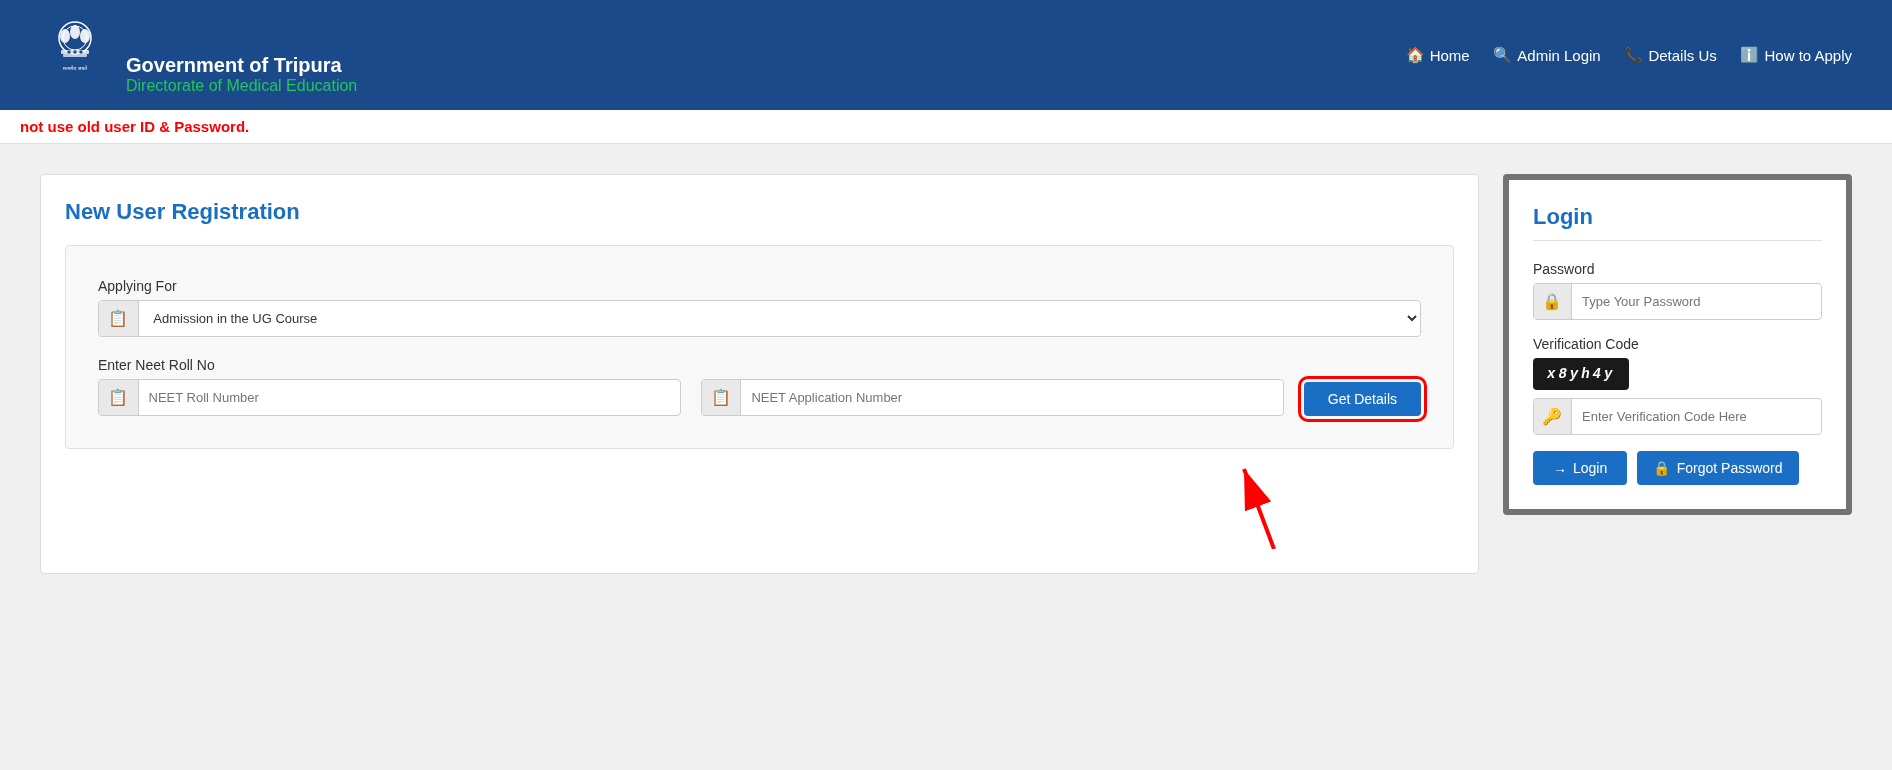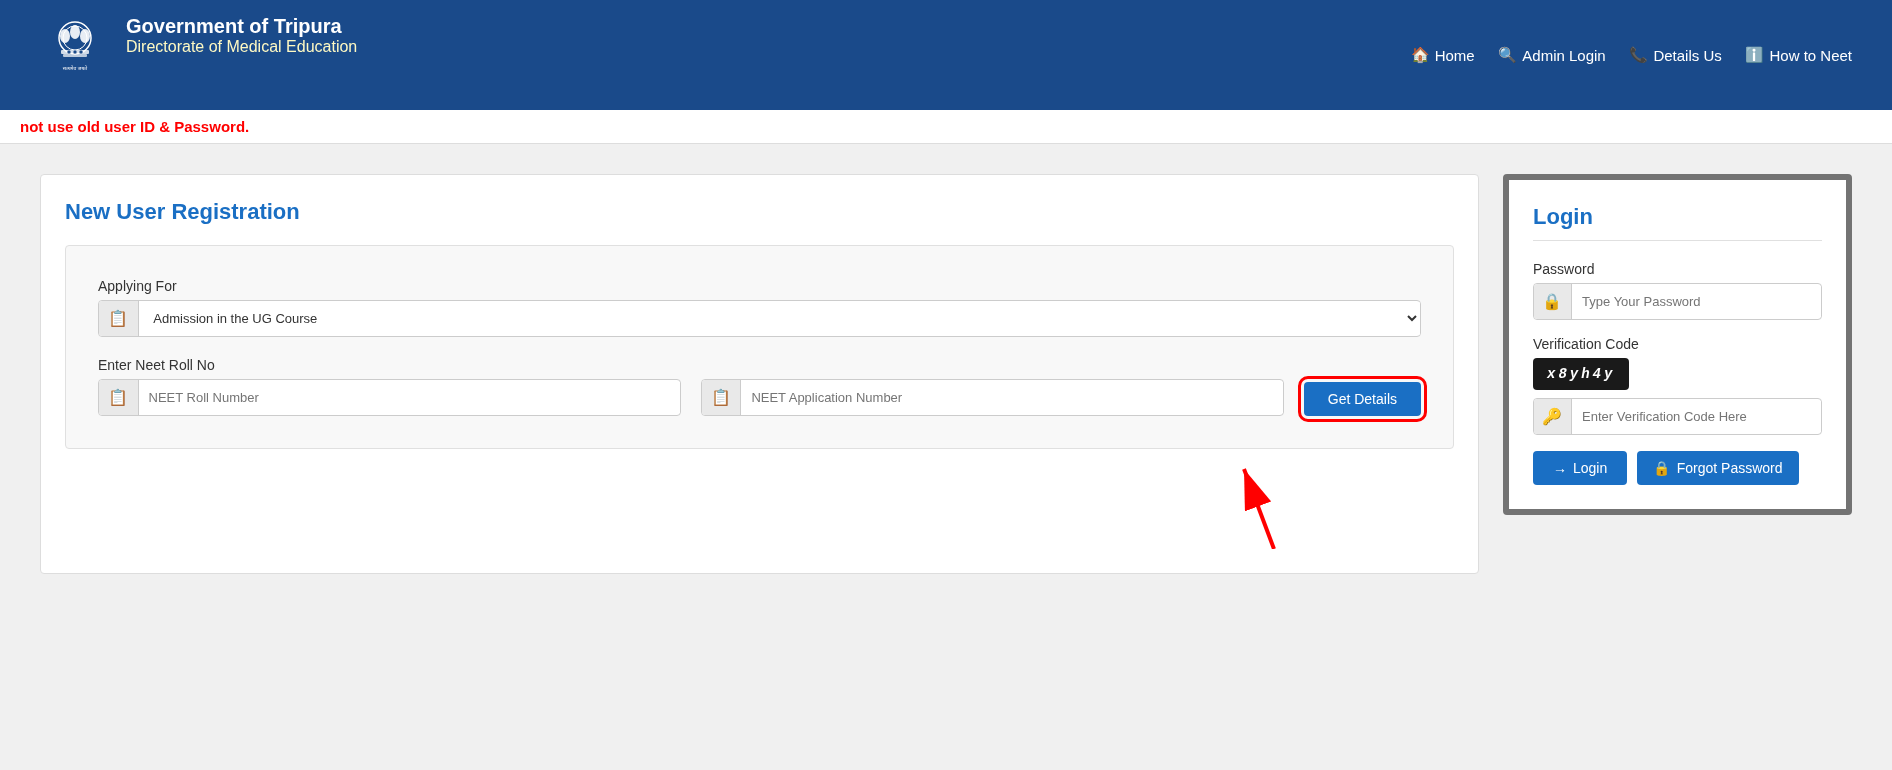--- a/index.html
+++ b/index.html
@@ -10,40 +10,40 @@
       background: #1a4a8a;
       color: white;
       display: flex;
       align-items: center;
       justify-content: space-between;
       padding: 10px 40px;
       min-height: 110px;
     }
     .header-left {
       display: flex;
-      align-items: flex-start;
+      align-items: flex-end;
       gap: 16px;
     }
     .emblem {
       width: 70px;
       height: 80px;
       display: flex;
       align-items: center;
       justify-content: center;
     }
     .emblem svg { width: 65px; height: 75px; }
     .header-title h1 {
       font-size: 20px;
       font-weight: bold;
       color: white;
     }
     .header-title h2 {
       font-size: 16px;
       font-weight: normal;
-      color: #fef9c3;
+      color: #22c55e;
     }
     .header-nav {
       display: flex;
       align-items: center;
       gap: 24px;
       font-size: 15px;
     }
     .header-nav a {
       color: white;
       text-decoration: none;
@@ -267,21 +267,21 @@
     <a>
       <span>🔍</span>
       <span>Admin Login</span>
     </a>
     <a>
       <span>📞</span>
       <span>Details Us</span>
     </a>
     <a>
       <span>ℹ️</span>
-      <span>How to Neet</span>
+      <span>How to Apply</span>
     </a>
   </nav>
 </header>
 
 <div class="marquee-bar">
   <span>
     <span>not use old user ID &amp; Password.</span>
   </span>
 </div>
 

